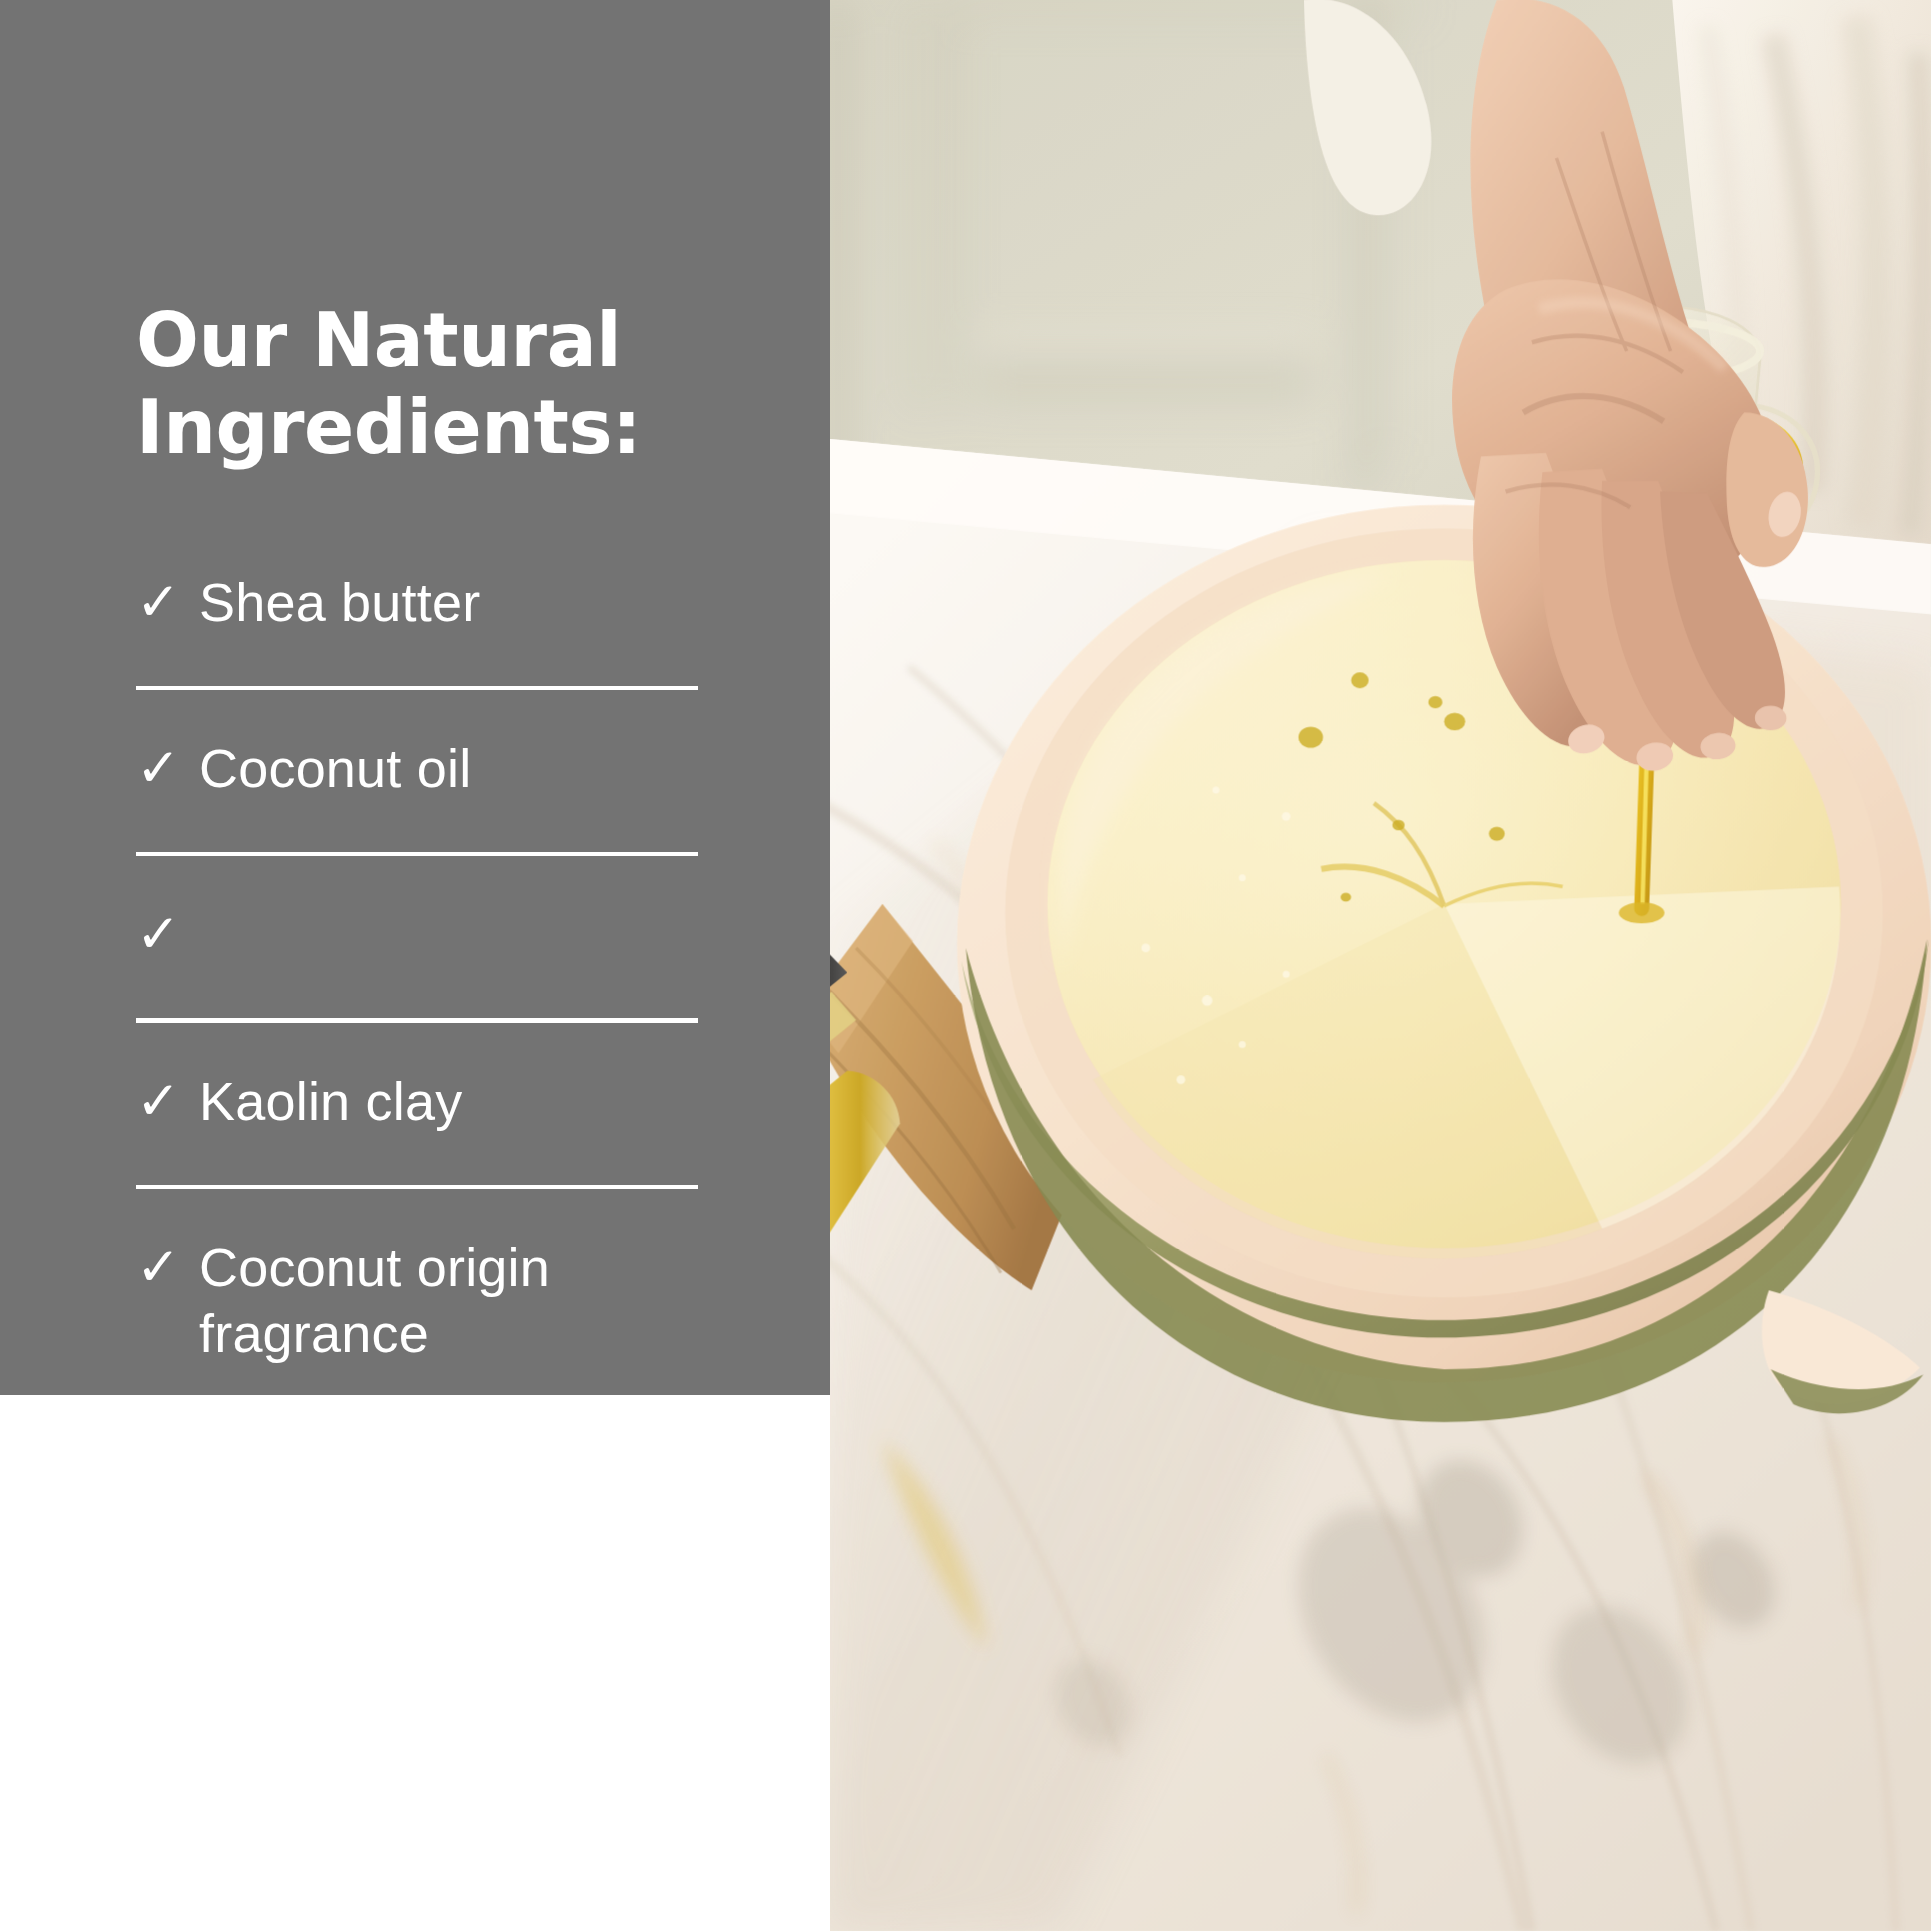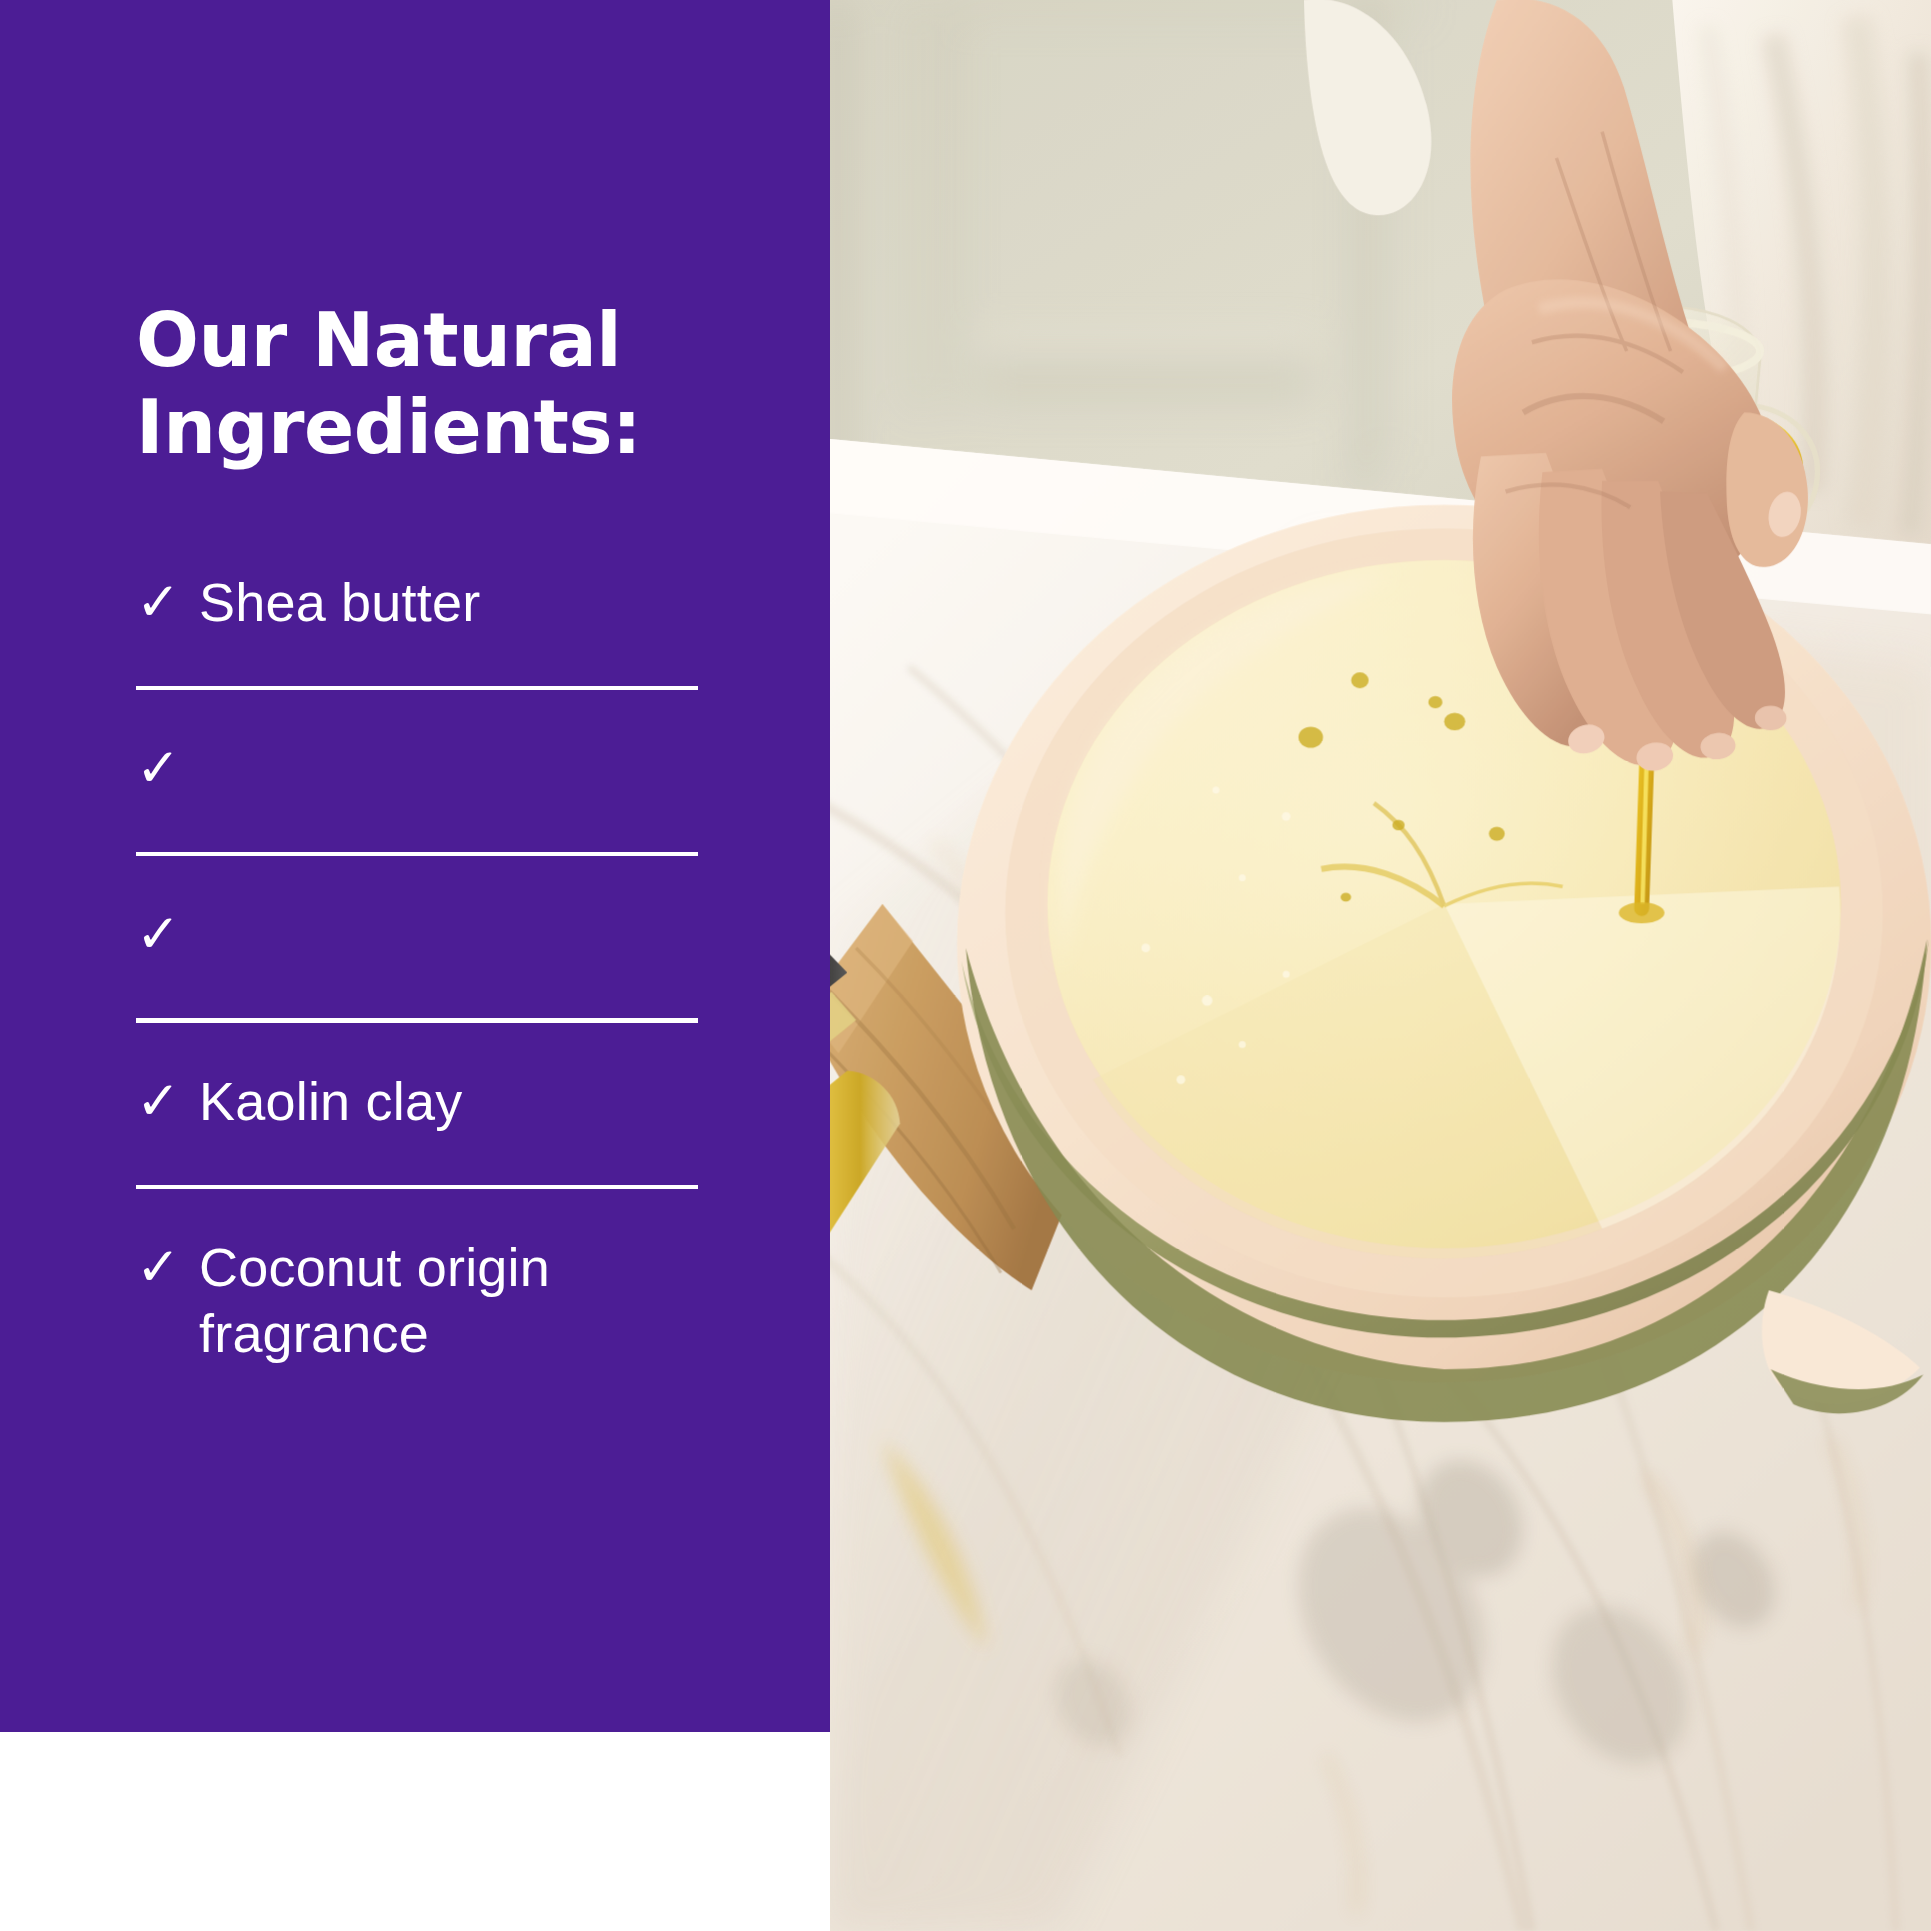--- a/index.html
+++ b/index.html
@@ -15,22 +15,22 @@
     width: 1931px;
     height: 1931px;
     display: flex;
     font-family: "Liberation Sans", sans-serif;
   }
 
   
   .panel {
     position: relative;
     width: 830px;
-    height: 1732px;
-    background: #4c1d95;
+    height: 1395px;
+    background: #737373;
     flex: 0 0 830px;
     box-sizing: border-box;
     padding: 8px;
     overflow: hidden;
   }
   .panel-inner {
     position: absolute;
     left: 136px;
     top: 297px;
     width: 579px;
@@ -122,20 +122,21 @@
 
         <li class="sp-after"></li>
         <li>
             <hr class="divider">
           </li>
         <li class="sp-before"></li>
 
         <li class="ingredient-row">
           <div class="ingredient-item">
             <span class="check-icon">✓</span>
+            <span class="ingredient-label">Coconut oil</span>
           </div>
         </li>
 
         <li class="sp-after"></li>
         <li>
             <hr class="divider">
           </li>
         <li class="sp-before"></li>
 
         <li class="ingredient-row">

